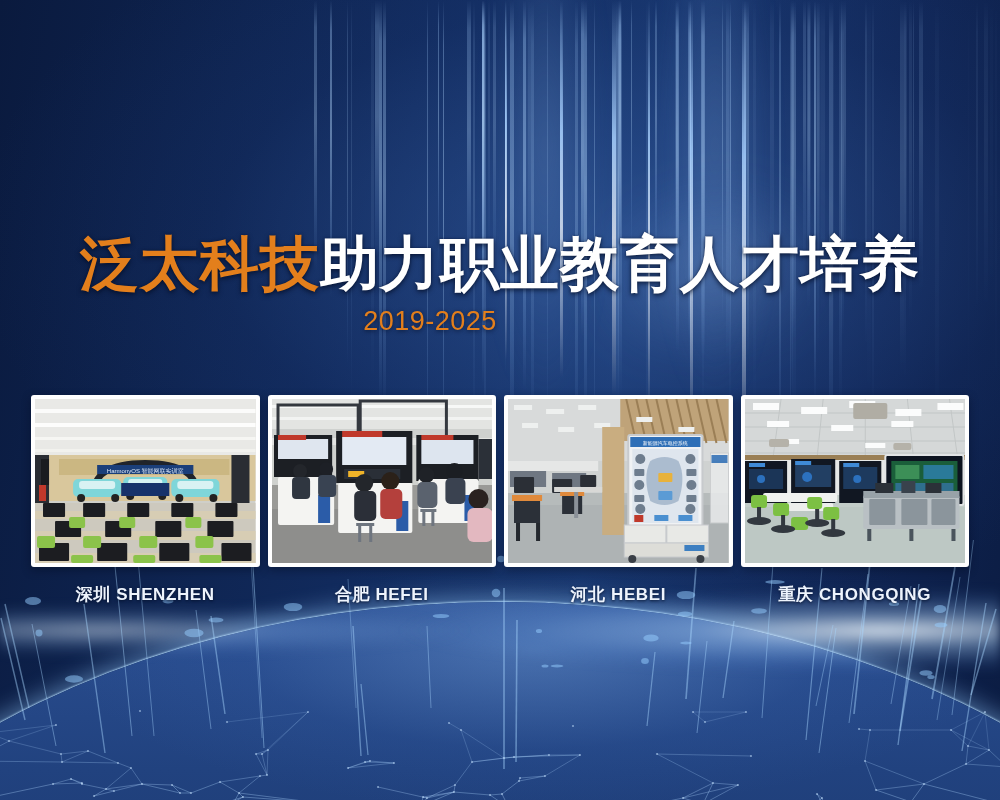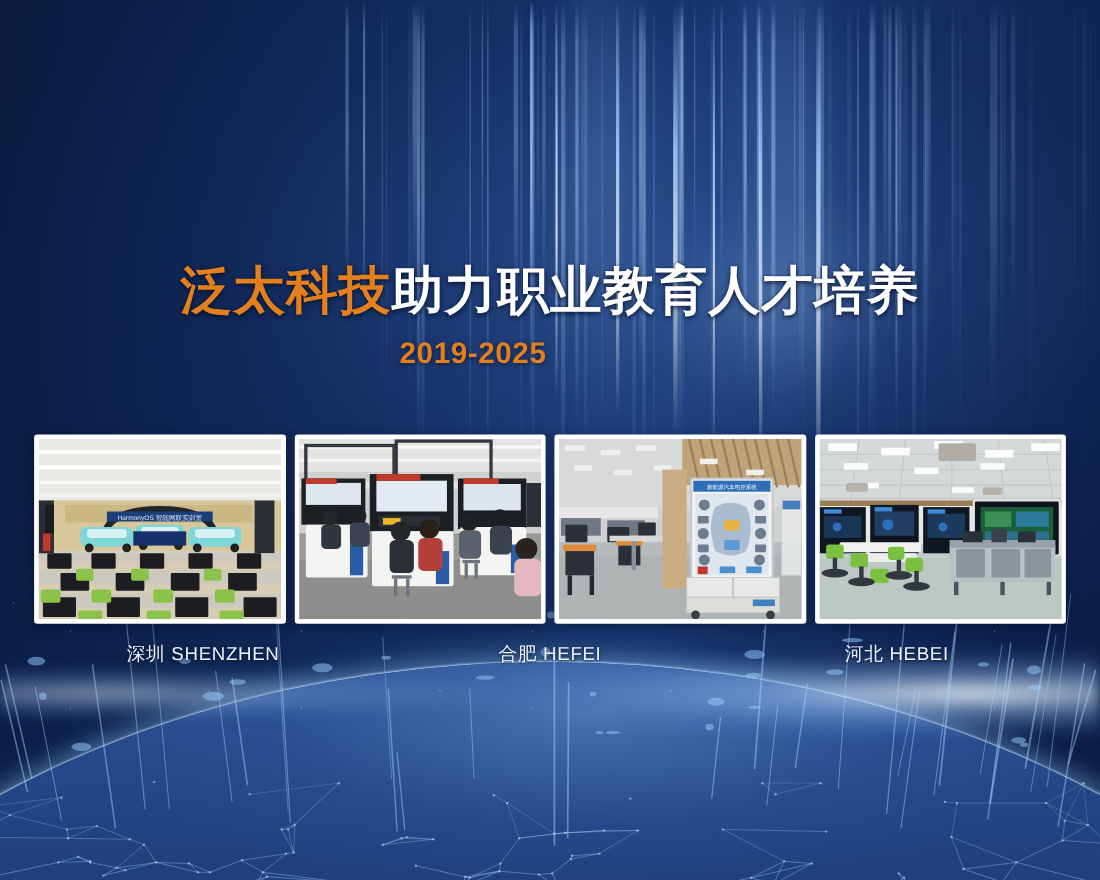--- a/index.html
+++ b/index.html
@@ -118,39 +118,39 @@
 
   .netsvg { position: absolute; left: 0; bottom: 0; width: 1000px; height: 260px; }
   .raysvg { position: absolute; left: 0; bottom: 0; width: 1000px; height: 260px; }
 
   
   .headline {
     position: absolute;
     left: 0; top: 233px;
     width: 1000px;
     text-align: center;
-    font-size: 47px;
+    font-size: 59px;
     line-height: 62px;
     font-weight: bold;
     letter-spacing: 1px;
     white-space: nowrap;
     text-shadow: 0 2px 5px rgba(4,14,38,0.75), 0 0 2px rgba(10,25,60,0.6);
   }
   .headline .brand { color: #e37f1c; }
   .headline .rest  { color: #ffffff; }
 
   .years {
     position: absolute;
     top: 306px;
     left: 0;
     width: 1000px;
     text-align: center;
     padding-right: 140px;
     font-size: 27px;
-    font-weight: bold;
+    font-weight: normal;
     letter-spacing: 0.5px;
     color: #e37f1c;
     text-shadow: 0 1px 4px rgba(4,14,38,0.7);
   }
 
   
   .gallery {
     position: absolute;
     left: 31px;
     top: 395px;
@@ -181,20 +181,21 @@
     gap: 8px;
   }
   .caption {
     flex: 1 1 0;
     text-align: center;
     color: #eef4fd;
     font-size: 17px;
     letter-spacing: 0.6px;
     white-space: nowrap;
     text-shadow: 0 1px 3px rgba(4,14,38,0.8);
+    font-weight: bold;
   }
 </style>
 </head>
 <body>
 
 <div id="banner">
 
   <div class="streaks" id="streaks">
       <div class="sl" style="left: 654.6px; width: 2.6px; height: 263px; opacity: 0.46;"></div>
       <div class="sl" style="left: 481.8px; width: 2px; height: 292px; opacity: 0.58;"></div>
@@ -937,15 +938,16 @@
         </svg>
       </div>
     </div>
 
   </div>
 
   <div class="captions">
     <div class="caption">深圳  SHENZHEN</div>
     <div class="caption">合肥  HEFEI</div>
     <div class="caption">河北  HEBEI</div>
+    <div class="caption">重庆  CHONGQING</div>
   </div>
 
 </div>
 
 </body></html>

